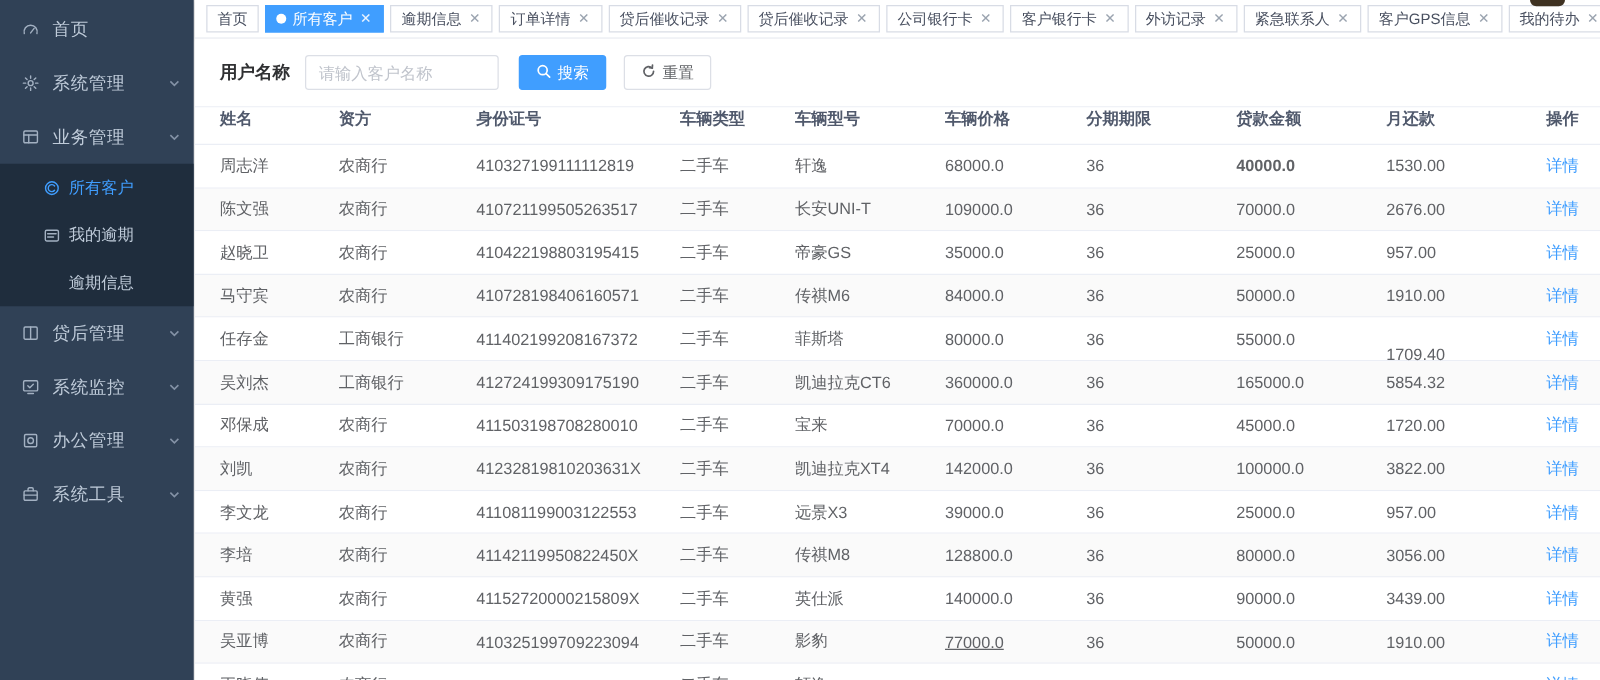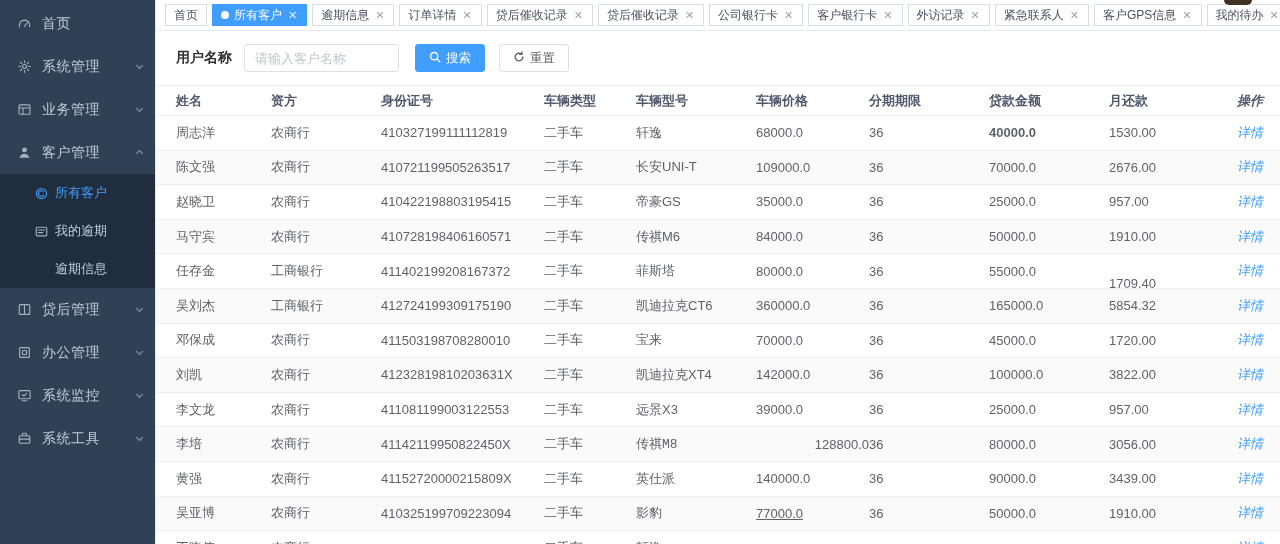--- a/index.html
+++ b/index.html
@@ -50,27 +50,27 @@
     font-family:"Liberation Sans","DejaVu Sans",sans-serif; }
   .search-input::placeholder { color:#c0c4cc; }
   .btn { height:28px; border-radius:3px; font-size:12.5px; display:inline-flex; align-items:center;
     gap:5px; padding:0 13px; cursor:pointer; font-family:inherit; }
   .btn svg { width:12px; height:12px; stroke:currentColor; fill:none; stroke-width:1.6; stroke-linecap:round; }
   .btn-primary { background:#409eff; border:1px solid #409eff; color:#fff; margin-left:6px; }
   .btn-plain { background:#fff; border:1px solid #dcdfe6; color:#606266; margin-left:4px;justify-content:flex-end; }
 
   
   .table { width:1125px; font-size:13px; color:#606266; border-top:1px solid #ebeef5; }
-  .thead { display:flex; height:30px; align-items:center; font-weight:bold; color:#50596c;
+  .thead { display:flex; height:30px; font-weight:bold; color:#50596c;
     border-bottom:1px solid #ebeef5; background:#fff; }
   .trow { display:flex; height:34.6px; align-items:center; border-bottom:1px solid #ebeef5; background:#fff; }
   .trow:nth-child(even) { background:#fafafa; }
   .cell { padding-left:0; overflow:hidden; white-space:nowrap; text-overflow:ellipsis; }
   .cell.first { padding-left:20px; }
-  .cell.op { text-align:right; padding-right:18px;font-style:italic; }
+  .cell.op { text-align:right; padding-right:18px; }
   .detail-link { color:#409eff; cursor:pointer; text-decoration:none; }
 </style>
 </head>
 <body>
 
 <div class="app">
   <aside class="sidebar">
     <nav id="sidebar-menu">
         <div class="menu-item">
           <span class="mi-icon">
@@ -100,34 +100,20 @@
             <svg viewBox="0 0 16 16">
               <rect x="2.2" y="3" width="11.6" height="10" rx="1"></rect>
               <line x1="2.2" y1="6.4" x2="13.8" y2="6.4"></line>
               <line x1="6.4" y1="6.4" x2="6.4" y2="13"></line>
             </svg>
           </span>
           <span class="mi-label">业务管理</span>
           <span class="mi-arrow">
             <svg viewBox="0 0 12 12">
               <polyline points="2.5,4.5 6,8 9.5,4.5"></polyline>
-            </svg>
-          </span>
-        </div>
-        <div class="menu-item">
-          <span class="mi-icon">
-            <svg viewBox="0 0 16 16">
-              <circle cx="8" cy="5.2" r="2.6" fill="currentColor" stroke="none"></circle>
-              <path d="M2.8 13.5c.6-3 3-4.3 5.2-4.3s4.6 1.3 5.2 4.3z" fill="currentColor" stroke="none"></path>
-            </svg>
-          </span>
-          <span class="mi-label">客户管理</span>
-          <span class="mi-arrow">
-            <svg viewBox="0 0 12 12">
-              <polyline points="2.5,7.5 6,4 9.5,7.5"></polyline>
             </svg>
           </span>
         </div>
         <div class="submenu">
           <div class="submenu-item active">
             <span class="mi-icon">
               <svg viewBox="0 0 16 16">
                 <circle cx="8" cy="8" r="5.4"></circle>
                 <path d="M10.3 6.2a3 3 0 1 0 0 3.6"></path>
               </svg>
@@ -158,40 +144,40 @@
           <span class="mi-label">贷后管理</span>
           <span class="mi-arrow">
             <svg viewBox="0 0 12 12">
               <polyline points="2.5,4.5 6,8 9.5,4.5"></polyline>
             </svg>
           </span>
         </div>
         <div class="menu-item">
           <span class="mi-icon">
             <svg viewBox="0 0 16 16">
-              <rect x="2.8" y="2.8" width="10.4" height="10.4" rx="1"></rect>
-              <circle cx="8" cy="8" r="2.4"></circle>
-            </svg>
-          </span>
-          <span class="mi-label">办公管理</span>
-          <span class="mi-arrow">
-            <svg viewBox="0 0 12 12">
-              <polyline points="2.5,4.5 6,8 9.5,4.5"></polyline>
-            </svg>
-          </span>
-        </div>
-        <div class="menu-item">
-          <span class="mi-icon">
-            <svg viewBox="0 0 16 16">
               <rect x="2" y="2.8" width="12" height="8.6" rx="1"></rect>
               <path d="M5.6 7l1.7 1.7 3-3"></path>
               <line x1="5.6" y1="13.6" x2="10.4" y2="13.6"></line>
             </svg>
           </span>
           <span class="mi-label">系统监控</span>
+          <span class="mi-arrow">
+            <svg viewBox="0 0 12 12">
+              <polyline points="2.5,4.5 6,8 9.5,4.5"></polyline>
+            </svg>
+          </span>
+        </div>
+        <div class="menu-item">
+          <span class="mi-icon">
+            <svg viewBox="0 0 16 16">
+              <rect x="2.8" y="2.8" width="10.4" height="10.4" rx="1"></rect>
+              <circle cx="8" cy="8" r="2.4"></circle>
+            </svg>
+          </span>
+          <span class="mi-label">办公管理</span>
           <span class="mi-arrow">
             <svg viewBox="0 0 12 12">
               <polyline points="2.5,4.5 6,8 9.5,4.5"></polyline>
             </svg>
           </span>
         </div>
         <div class="menu-item">
           <span class="mi-icon">
             <svg viewBox="0 0 16 16">
               <rect x="2.4" y="5" width="11.2" height="8" rx="1"></rect>
@@ -402,22 +388,22 @@
               <span class="cell" style="width: 120px;">36</span>
               <span class="cell" style="width: 120px;">25000.0</span>
               <span class="cell" style="width: 117px;">957.00</span>
               <span class="cell op" style="width: 55px;"><a class="detail-link">详情</a></span>
             </div>
             <div class="trow">
               <span class="cell first" style="width: 115px;">李培</span>
               <span class="cell" style="width: 110px;">农商行</span>
               <span class="cell" style="width: 163px;">41142119950822450X</span>
               <span class="cell" style="width: 92px;">二手车</span>
-              <span class="cell" style="width: 120px; font-family: Liberation Mono, monospace;">传祺M8</span>
-              <span class="cell" style="width: 113px; text-align: right;">128800.0</span>
+              <span class="cell" style="width: 120px;">传祺M8</span>
+              <span class="cell" style="width: 113px;">128800.0</span>
               <span class="cell" style="width: 120px;">36</span>
               <span class="cell" style="width: 120px;">80000.0</span>
               <span class="cell" style="width: 117px;">3056.00</span>
               <span class="cell op" style="width: 55px;"><a class="detail-link">详情</a></span>
             </div>
             <div class="trow">
               <span class="cell first" style="width: 115px;">黄强</span>
               <span class="cell" style="width: 110px;">农商行</span>
               <span class="cell" style="width: 163px;">41152720000215809X</span>
               <span class="cell" style="width: 92px;">二手车</span>

